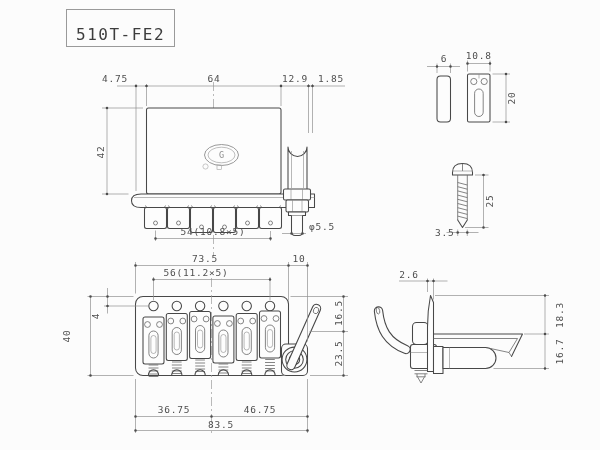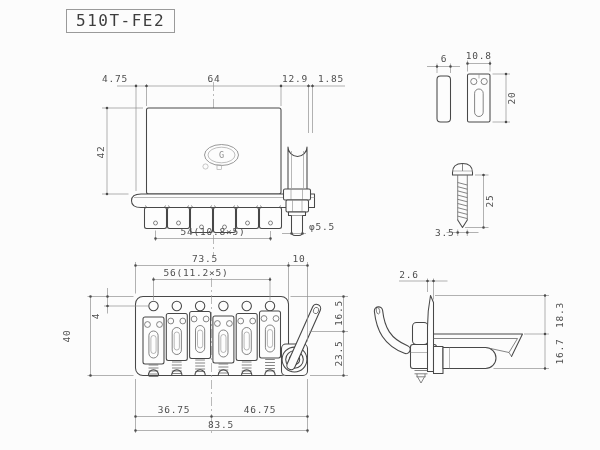--- a/index.html
+++ b/index.html
@@ -1,19 +1,19 @@
 <!DOCTYPE html>
 <html><head>
 <meta charset="utf-8">
 <style>
   html,body{margin:0;padding:0;background:#fcfcfc;}
   .stage{position:relative;width:600px;height:450px;background:#fcfcfc;overflow:hidden;
          font-family:"DejaVu Sans Mono",monospace;}
   .titlebox{position:absolute;left:66px;top:9px;border:1.4px solid #9a9a9a;
-            padding:1px 9px 2px;font-size:16px;letter-spacing:1.5px;color:#3d3d3d;
+            padding:15px 9px 2px;font-size:16px;letter-spacing:1.5px;color:#3d3d3d;
             background:#fcfcfc;}
   svg{position:absolute;left:0;top:0;}
   .ol{fill:#fdfdfd;stroke:#484848;stroke-width:1.05;stroke-linejoin:round;}
   .ol2{fill:none;stroke:#484848;stroke-width:1.05;stroke-linejoin:round;stroke-linecap:round;}
   .det{fill:none;stroke:#666;stroke-width:.8;}
   .thin{fill:none;stroke:#8a8a8a;stroke-width:.6;}
   .dim{fill:none;stroke:#909090;stroke-width:.7;}
   .dot{stroke:#4c4c4c;stroke-width:2.6;stroke-linecap:round;fill:none;}
   .cl{fill:none;stroke:#9c9c9c;stroke-width:.7;stroke-dasharray:9 3 2 3;}
   text.d{font-family:"DejaVu Sans Mono",monospace;font-size:9.5px;fill:#4e4e4e;letter-spacing:.8px;}

